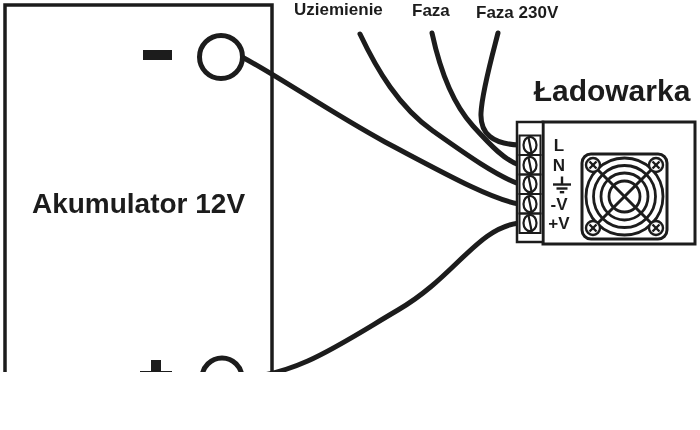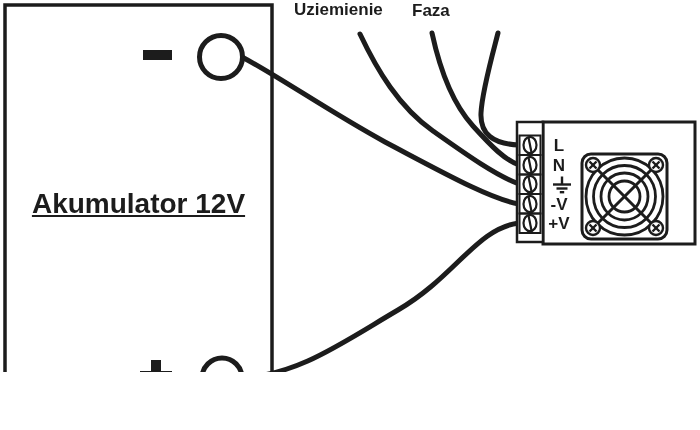--- a/index.html
+++ b/index.html
@@ -6,21 +6,21 @@
   .stage{
     position:relative;width:700px;height:372px;background:#ffffff;overflow:hidden;
     font-family:"Liberation Sans",sans-serif;
   }
   svg{position:absolute;left:0;top:0;}
   .lbl{
     position:absolute;font-weight:700;color:#1c1c1c;line-height:1;white-space:nowrap;
     font-family:"Liberation Sans",sans-serif;
   }
   .lbl-mains{font-size:17px;}
-  .lbl-battery{left:5px;top:190px;width:267px;text-align:center;font-size:28px;text-decoration:underline;}
+  .lbl-battery{left:5px;top:190px;width:267px;text-align:center;font-size:28px;}
   .lbl-charger{left:532px;top:76px;width:160px;text-align:center;font-size:30px;}
   .lbl-term{font-size:17px;width:34px;text-align:center;left:542px;}
   .t-line{top:137px;}
   .t-neutral{top:157px;}
   .t-negv{top:196px;}
   .t-posv{top:215px;}
   .u{left:294px;top:1px;}
   .z{left:412px;top:2px;}
   .f{left:476px;top:4px;}
 </style>
@@ -105,21 +105,23 @@
           <circle cx="656" cy="228" r="7" fill="#ffffff"></circle>
           <line x1="652.5" y1="224.5" x2="659.5" y2="231.5"></line>
             <line x1="659.5" y1="224.5" x2="652.5" y2="231.5"></line>
         </g>
       </g>
     </g>
   </svg>
 
   <div class="lbl lbl-mains u">Uziemienie</div>
   <div class="lbl lbl-mains z">Faza</div>
+  <div class="lbl lbl-mains f">Faza 230V</div>
 
   <div class="lbl lbl-battery">Akumulator 12V</div>
+  <div class="lbl lbl-charger">Ładowarka</div>
 
   <div class="lbl lbl-term t-line">L</div>
   <div class="lbl lbl-term t-neutral">N</div>
   <div class="lbl lbl-term t-negv">-V</div>
   <div class="lbl lbl-term t-posv">+V</div>
 
 </div>
 
 </body></html>

